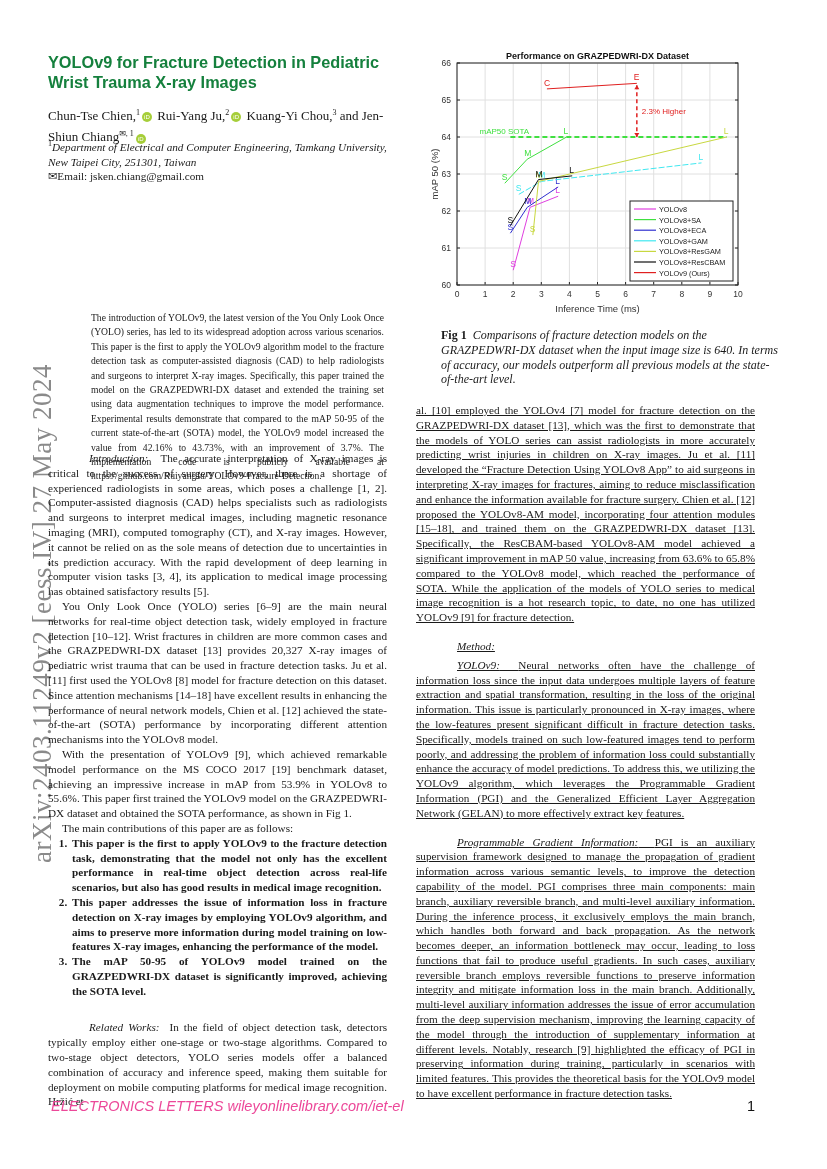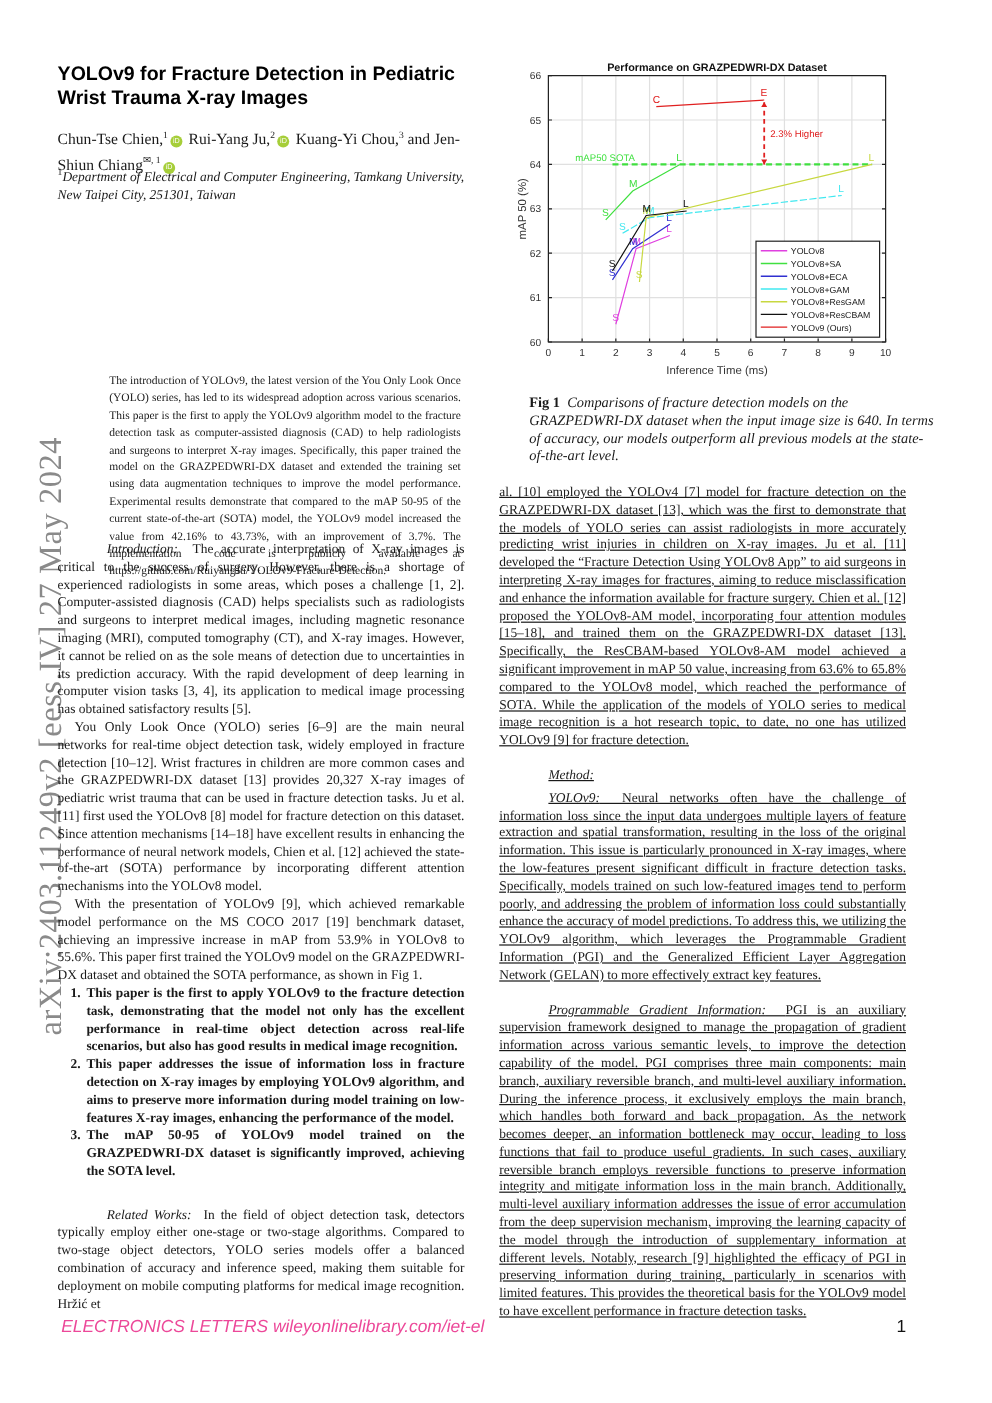--- a/index.html
+++ b/index.html
@@ -1,20 +1,20 @@
 <!DOCTYPE html>
 <html><head>
 <meta charset="utf-8">
 <style>
   html, body { margin:0; padding:0; background:#ffffff; }
   body { width:827px; height:1169px; position:relative; overflow:hidden; color:#1a1a1a;
          font-family:"Liberation Serif", serif; }
   .abs { position:absolute; }
   .title { left:48px; top:52px; width:350px; font-family:"Liberation Sans", sans-serif; font-weight:bold;
-           font-size:16.3px; line-height:20px; color:#000000; }
+           font-size:16.3px; line-height:20px; color:#15803d; }
   .authors { left:48px; top:104px; width:355px; font-size:13px; line-height:18px; }
   .orcid { display:inline-block; width:10px; height:10px; border-radius:50%; background:#a6ce39; vertical-align:1px;
            margin:0 2px; color:#fff; font-size:6px; line-height:10px; text-align:center; font-family:"Liberation Sans", sans-serif; }
   sup { font-size:8px; }
   .affil { left:48px; top:137px; width:355px; font-size:11.2px; line-height:14.8px; }
   .affil i { font-style:italic; }
   .abstract { left:91px; top:267px; width:293px; font-size:9.6px; line-height:14.4px; text-align:justify;margin-top:44px; }
   .col { font-size:11.2px; line-height:14.8px; text-align:justify; }
   .left { left:48px; width:339px; }
   .right { left:416px; width:339px; }
@@ -37,28 +37,30 @@
 <body>
 
 <div class="abs arxiv">arXiv:2403.11249v2  [eess.IV]  27 May 2024</div>
 
 <div class="abs title">YOLOv9 for Fracture Detection in Pediatric Wrist Trauma X-ray Images</div>
 
 <div class="abs authors" id="authors"><span>Chun-Tse Chien,</span><sup>1</sup><span class="orcid">iD</span> <span>Rui-Yang Ju,</span><sup>2</sup><span class="orcid">iD</span> <span>Kuang-Yi Chou,</span><sup>3</sup> <span>and</span> <span>Jen-Shiun Chiang</span><sup>✉, 1</sup><span class="orcid">iD</span> </div>
 
 <div class="abs affil">
   <div><sup>1</sup><i>Department of Electrical and Computer Engineering, Tamkang University, New Taipei City, 251301, Taiwan</i></div>
+  <div>✉Email: jsken.chiang@gmail.com</div>
 </div>
 
 <div class="abs abstract">The introduction of YOLOv9, the latest version of the You Only Look Once (YOLO) series, has led to its widespread adoption across various scenarios. This paper is the first to apply the YOLOv9 algorithm model to the fracture detection task as computer-assisted diagnosis (CAD) to help radiologists and surgeons to interpret X-ray images. Specifically, this paper trained the model on the GRAZPEDWRI-DX dataset and extended the training set using data augmentation techniques to improve the model performance. Experimental results demonstrate that compared to the mAP 50-95 of the current state-of-the-art (SOTA) model, the YOLOv9 model increased the value from 42.16% to 43.73%, with an improvement of 3.7%. The implementation code is publicly available at https://github.com/RuiyangJu/YOLOv9-Fracture-Detection.</div>
 
 <div class="abs col left" style="top:451px;">
   <p><span class="ital">Introduction:</span>&nbsp; <span>The accurate interpretation of X-ray images is critical to the success of surgery. However, there is a shortage of experienced radiologists in some areas, which poses a challenge [1, 2]. Computer-assisted diagnosis (CAD) helps specialists such as radiologists and surgeons to interpret medical images, including magnetic resonance imaging (MRI), computed tomography (CT), and X-ray images. However, it cannot be relied on as the sole means of detection due to uncertainties in its prediction accuracy. With the rapid development of deep learning in computer vision tasks [3, 4], its application to medical image processing has obtained satisfactory results [5].</span></p>
   <p class="indent">You Only Look Once (YOLO) series [6–9] are the main neural networks for real-time object detection task, widely employed in fracture detection [10–12]. Wrist fractures in children are more common cases and the GRAZPEDWRI-DX dataset [13] provides 20,327 X-ray images of pediatric wrist trauma that can be used in fracture detection tasks. Ju et al. [11] first used the YOLOv8 [8] model for fracture detection on this dataset. Since attention mechanisms [14–18] have excellent results in enhancing the performance of neural network models, Chien et al. [12] achieved the state-of-the-art (SOTA) performance by incorporating different attention mechanisms into the YOLOv8 model.</p>
   <p class="indent">With the presentation of YOLOv9 [9], which achieved remarkable model performance on the MS COCO 2017 [19] benchmark dataset, achieving an impressive increase in mAP from 53.9% in YOLOv8 to 55.6%. This paper first trained the YOLOv9 model on the GRAZPEDWRI-DX dataset and obtained the SOTA performance, as shown in Fig 1.</p>
+  <p class="indent">The main contributions of this paper are as follows:</p>
   <ol>
     <li>This paper is the first to apply YOLOv9 to the fracture detection task, demonstrating that the model not only has the excellent performance in real-time object detection across real-life scenarios, but also has good results in medical image recognition.</li>
     <li>This paper addresses the issue of information loss in fracture detection on X-ray images by employing YOLOv9 algorithm, and aims to preserve more information during model training on low-features X-ray images, enhancing the performance of the model.</li>
     <li>The mAP 50-95 of YOLOv9 model trained on the GRAZPEDWRI-DX dataset is significantly improved, achieving the SOTA level.</li>
   </ol>
   <p style="margin-top:22px;"><span class="ital">Related Works:</span>&nbsp; <span>In the field of object detection task, detectors typically employ either one-stage or two-stage algorithms. Compared to two-stage object detectors, YOLO series models offer a balanced combination of accuracy and inference speed, making them suitable for deployment on mobile computing platforms for medical image recognition. Hržić et</span></p>
 </div>
 
 <div class="abs chart">
   <svg id="chart-svg" width="340" height="272" viewBox="0 0 340 272">

